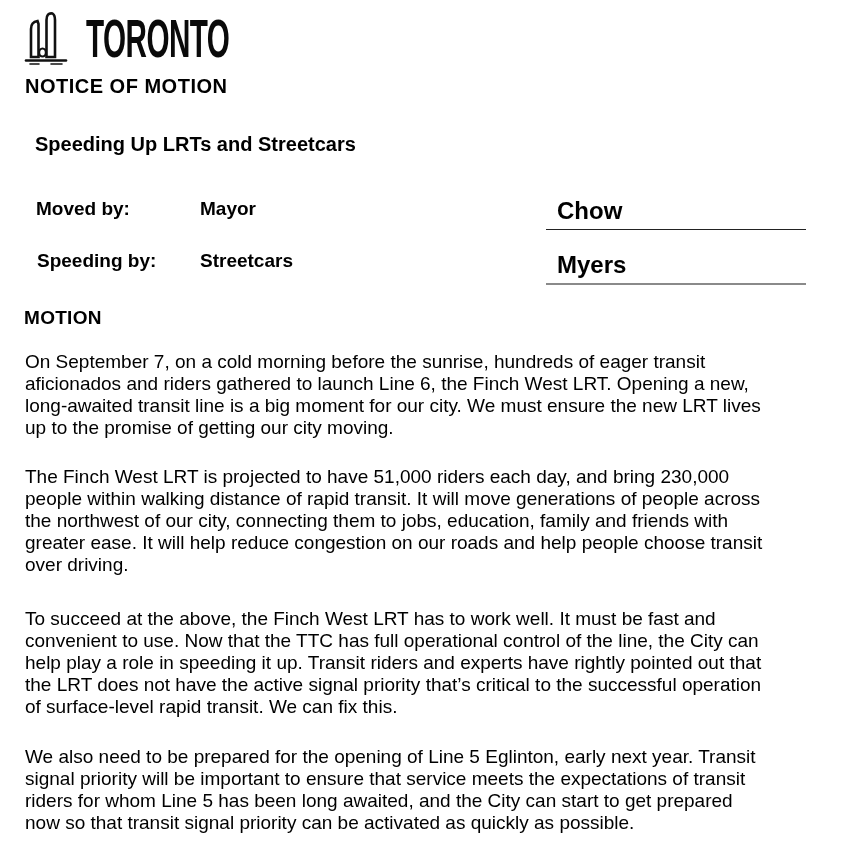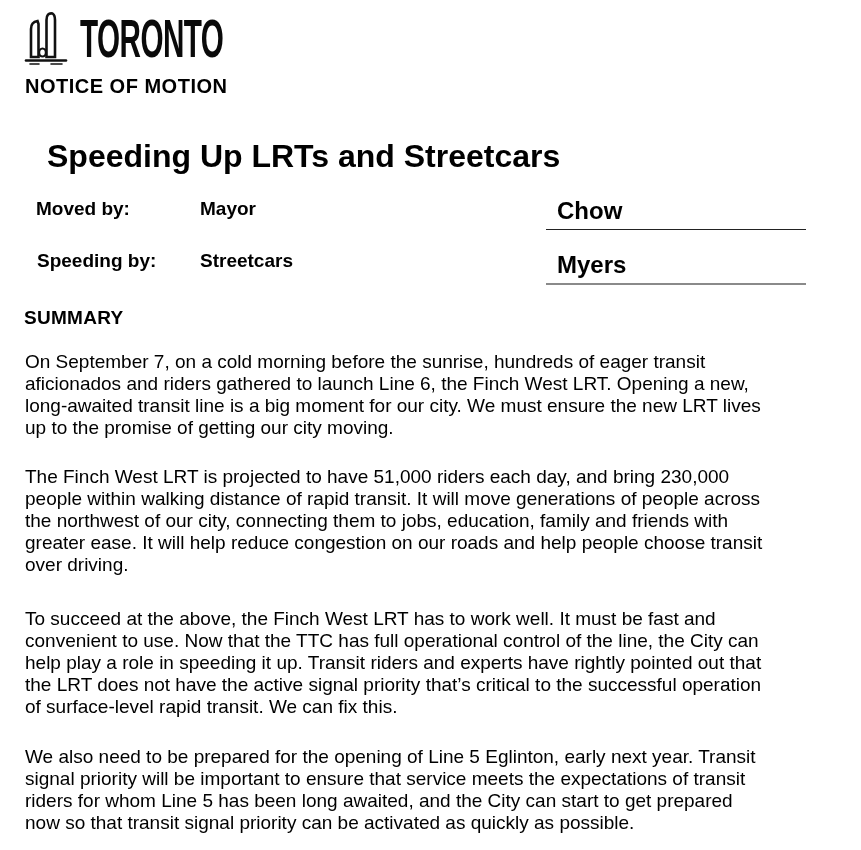--- a/index.html
+++ b/index.html
@@ -13,21 +13,21 @@
     overflow: hidden;
   }
 
   
   .logo {
     position: absolute;
     left: 24px;
     top: 8px;
     display: flex;
     align-items: flex-start;
-    gap: 12px;
+    gap: 18px;
   }
   .wordmark {
     display: inline-block;
     font-size: 53px;
     font-weight: bold;
     line-height: 1;
     letter-spacing: -1px;
     transform: scaleX(0.56);
     transform-origin: left top;
     margin-top: 4px;
@@ -43,22 +43,22 @@
     width: 786px;
     font-size: 20px;
     font-weight: bold;
     letter-spacing: 0.5px;
     line-height: 24px;
   }
   .motion-title {
     position: absolute;
     left: 35px;
     top: 130px;
-    margin: 12px;
-    font-size: 32px;
+    margin: 0;
+    font-size: 20px;
     font-weight: bold;
     line-height: 28px;
   }
 
   
   .row-label, .row-role {
     position: absolute;
     font-size: 19px;
     font-weight: bold;
     line-height: 22px;
@@ -134,21 +134,21 @@
   <div class="name-field field-moved">
     <span class="name">Chow</span>
   </div>
 
   <div class="row-label lbl-seconded">Speeding by:</div>
   <div class="row-role role-seconded">Streetcars</div>
   <div class="name-field field-seconded">
     <span class="name">Myers</span>
   </div>
 
-  <div class="summary-heading">SUMMARY</div>
+  <div class="summary-heading">MOTION</div>
 
   <p class="para para-1">On September 7, on a cold morning before the sunrise, hundreds of eager transit
 aficionados and riders gathered to launch Line 6, the Finch West LRT. Opening a new,
 long-awaited transit line is a big moment for our city. We must ensure the new LRT lives
 up to the promise of getting our city moving.</p>
   <p class="para para-2">The Finch West LRT is projected to have 51,000 riders each day, and bring 230,000
 people within walking distance of rapid transit. It will move generations of people across
 the northwest of our city, connecting them to jobs, education, family and friends with
 greater ease. It will help reduce congestion on our roads and help people choose transit
 over driving.</p>

